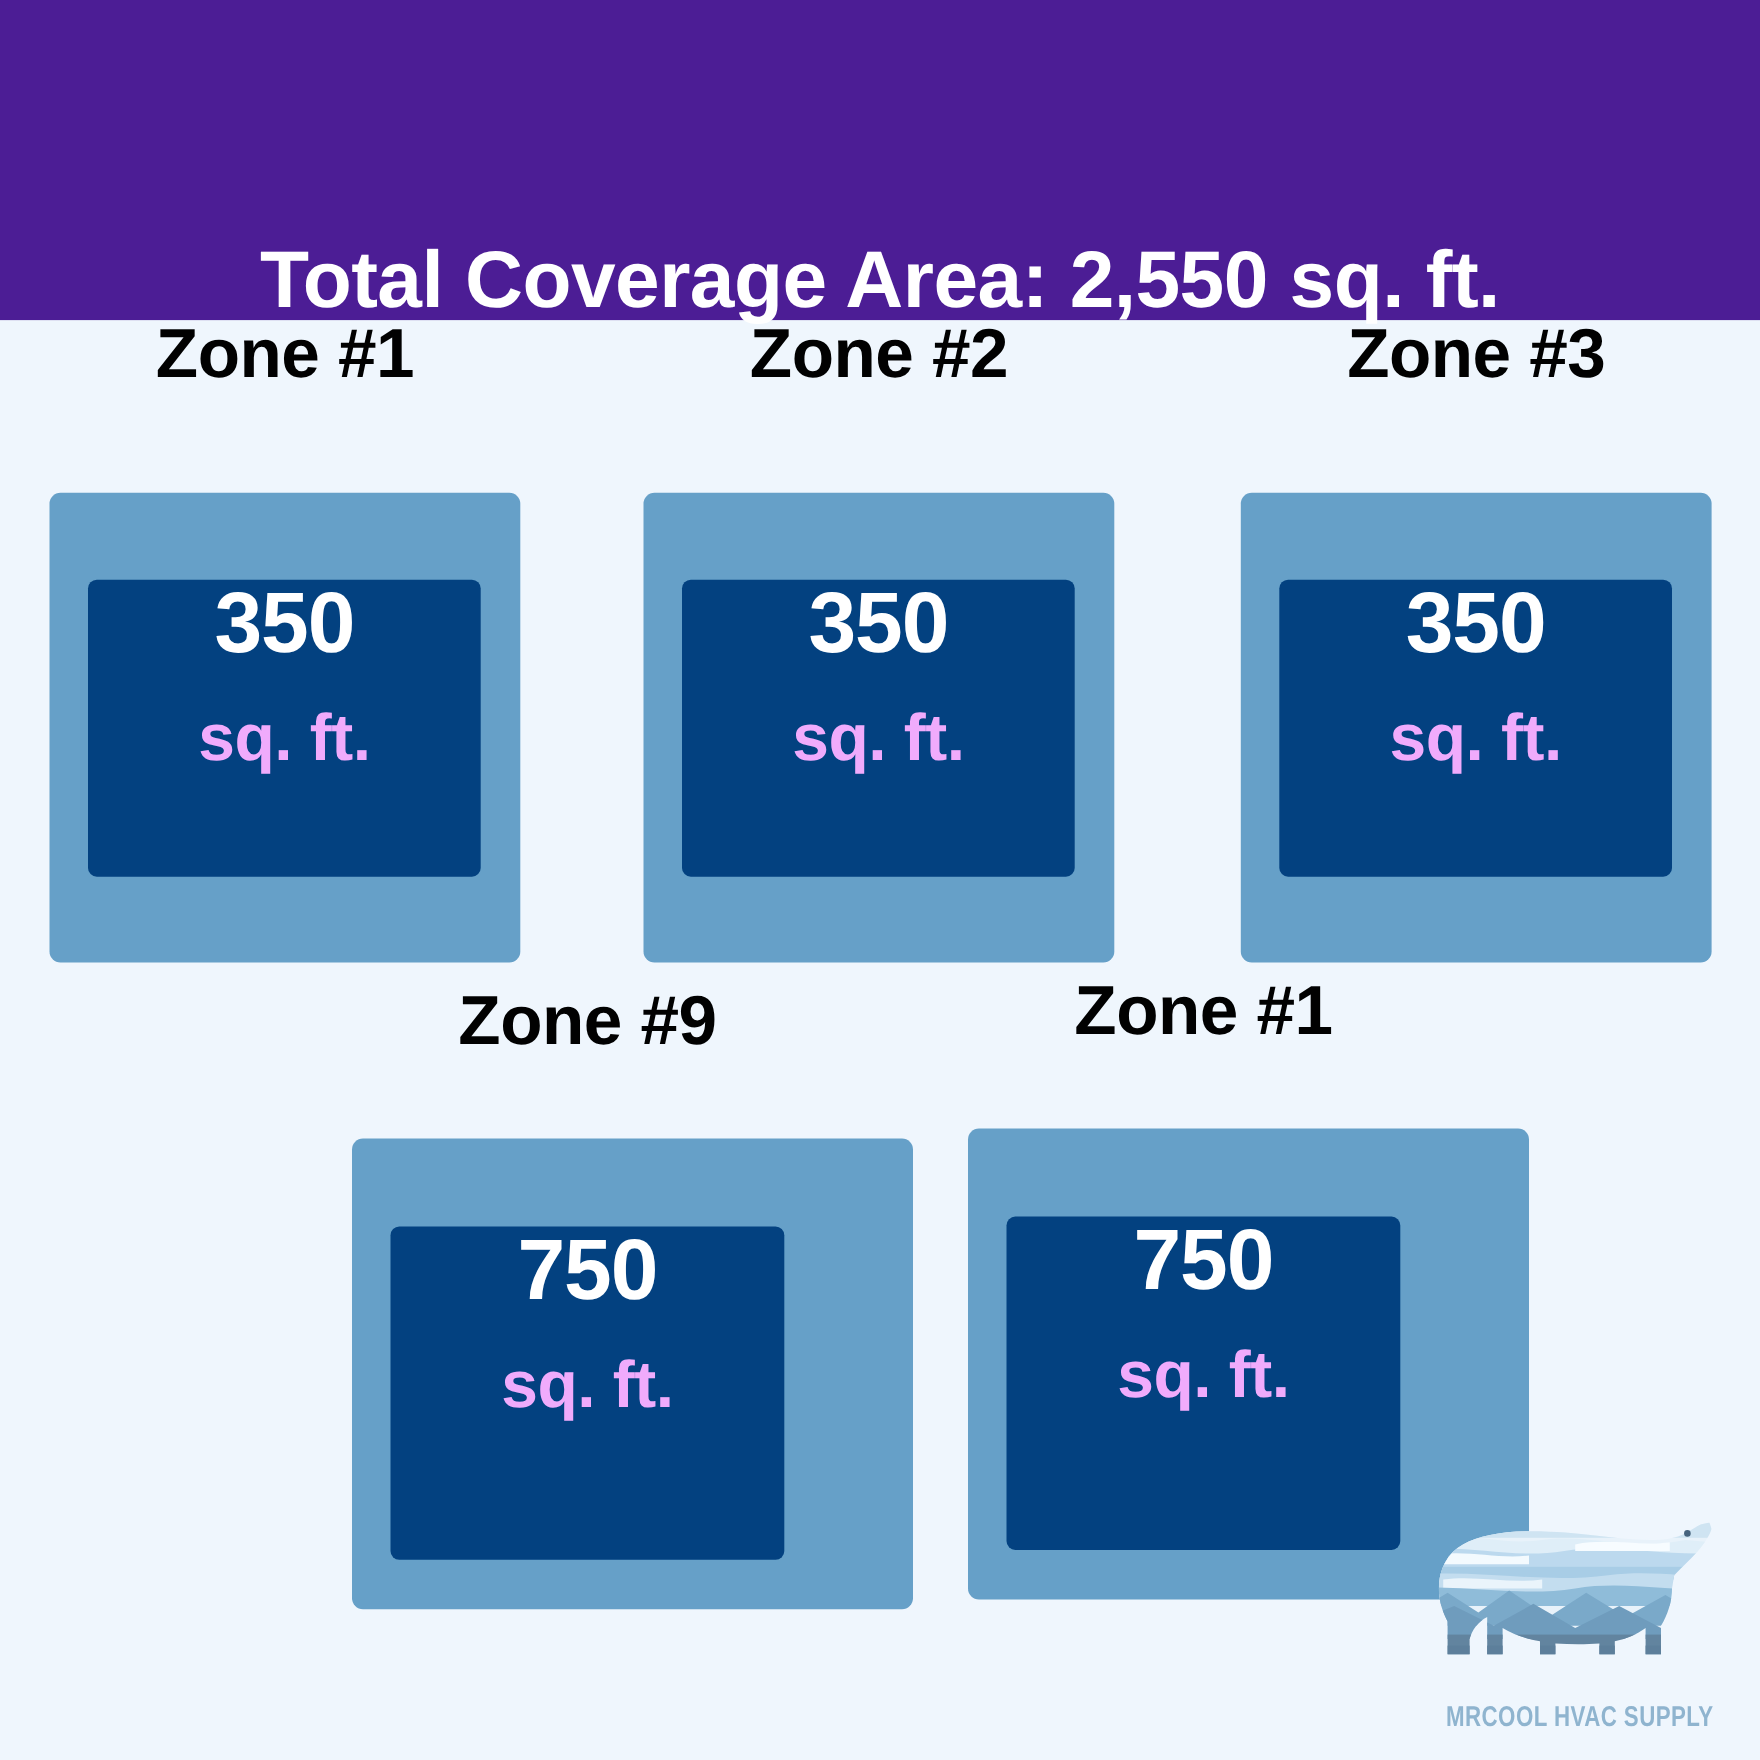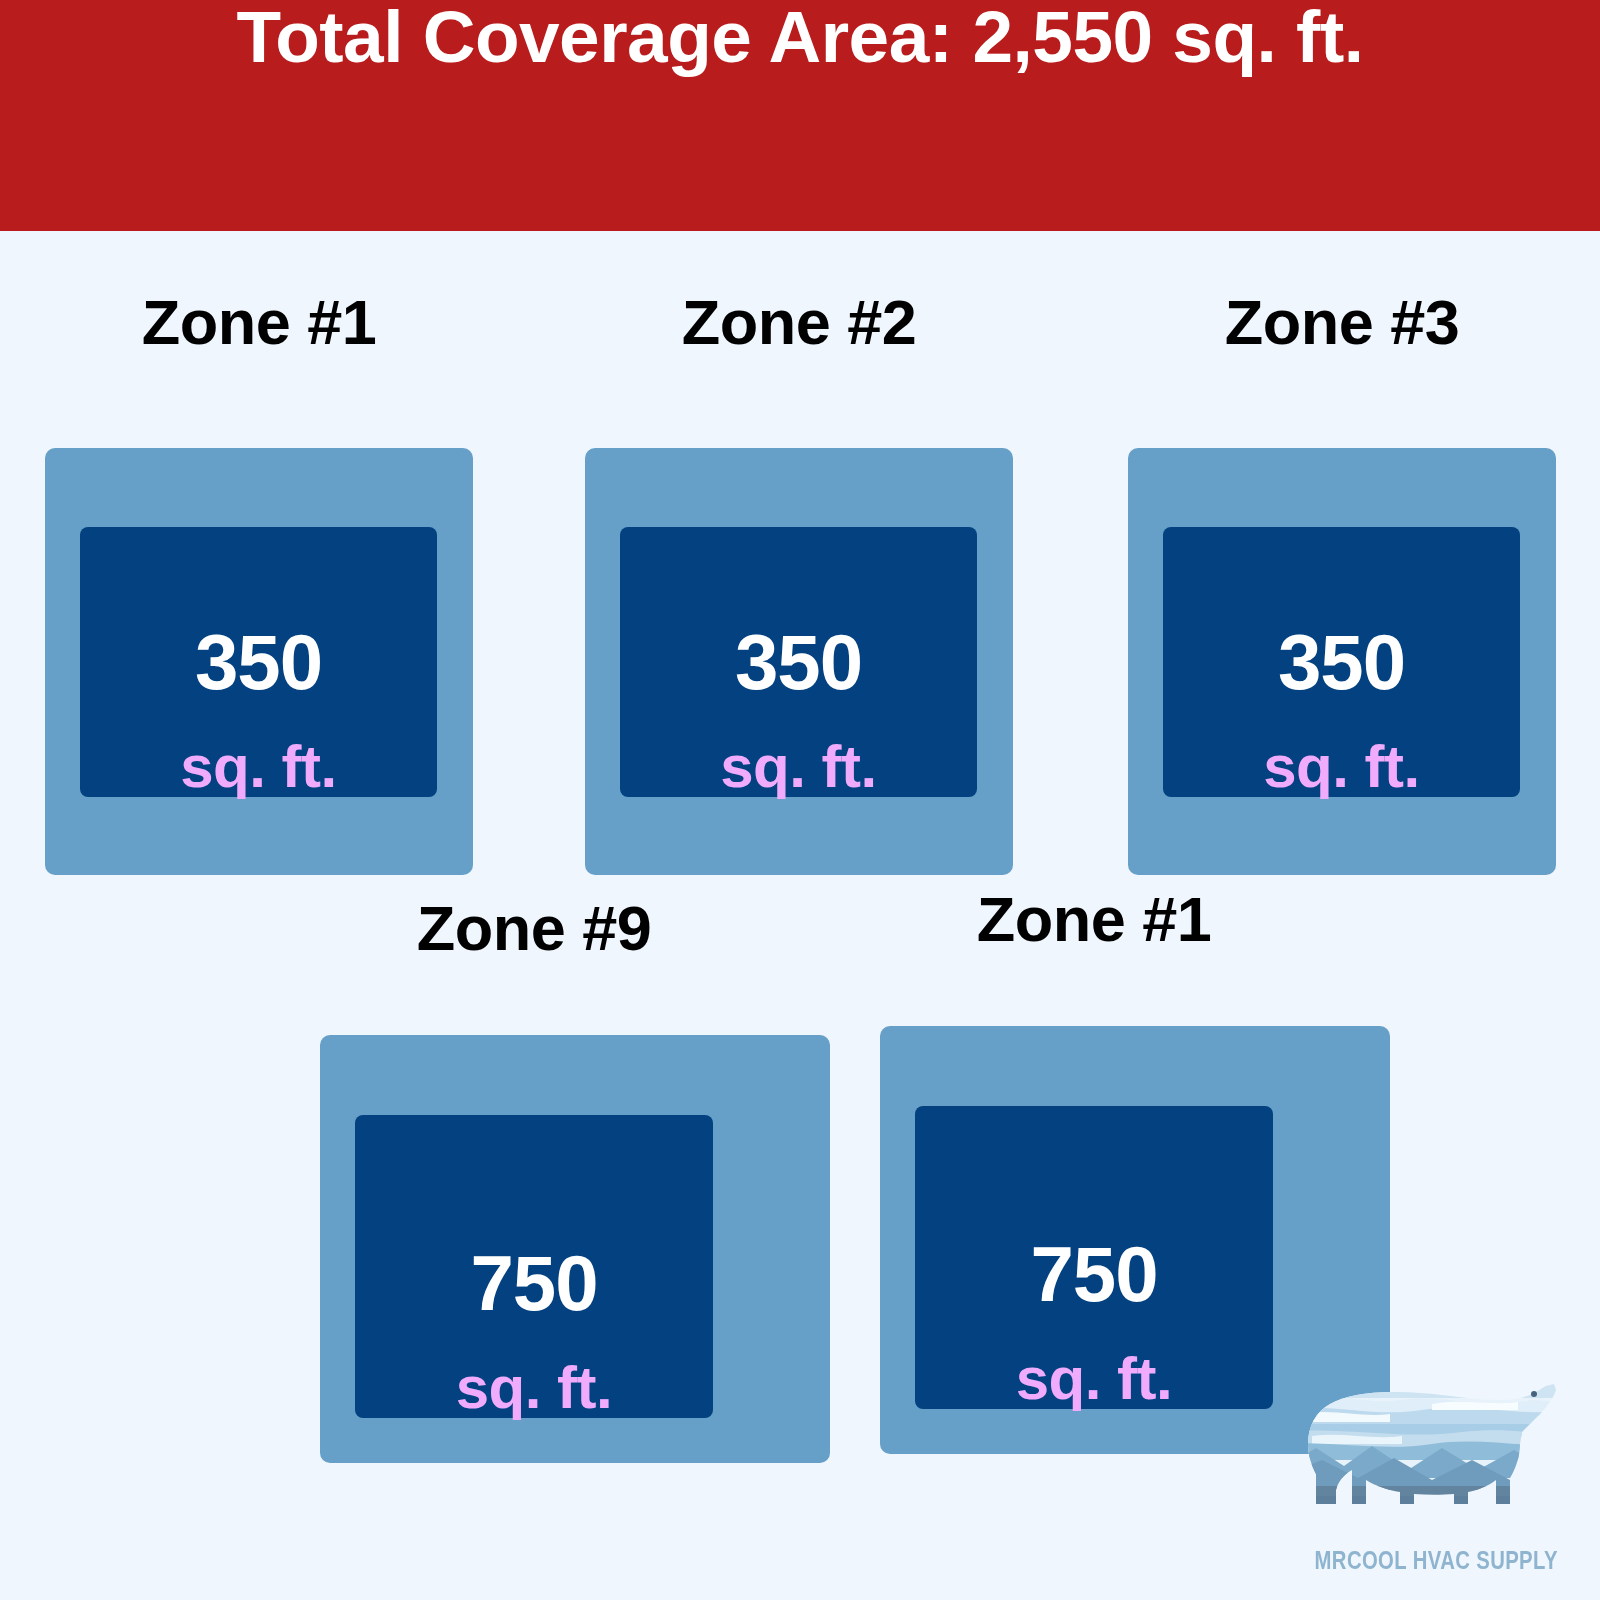--- a/index.html
+++ b/index.html
@@ -14,24 +14,24 @@
     overflow: hidden;
     position: relative;
   }
 
   
   .header-band {
     position: absolute;
     left: 0;
     top: 0;
     width: 1600px;
-    height: 231px;
-    background: #b91c1c;
+    height: 291px;
+    background: #4c1d95;
     display: flex;
-    align-items: flex-start;
+    align-items: flex-end;
     justify-content: center;
     box-sizing: border-box;
   }
   .header-title {
     color: #ffffff;
     font-size: 73px;
     font-weight: bold;
     letter-spacing: -0.5px;
     line-height: 1;
     text-align: center;
@@ -67,21 +67,21 @@
     background: #66a0c8;
     border-radius: 10px;
   }
   .zone-inner {
     position: absolute;
     background: #034180;
     border-radius: 8px;
     display: flex;
     flex-direction: column;
     align-items: center;
-    justify-content: flex-end;
+    justify-content: flex-start;
     box-sizing: border-box;
   }
   .zone-value {
     color: #ffffff;
     font-size: 78px;
     font-weight: bold;
     line-height: 1;
     letter-spacing: -1px;
   }
   .zone-unit {

